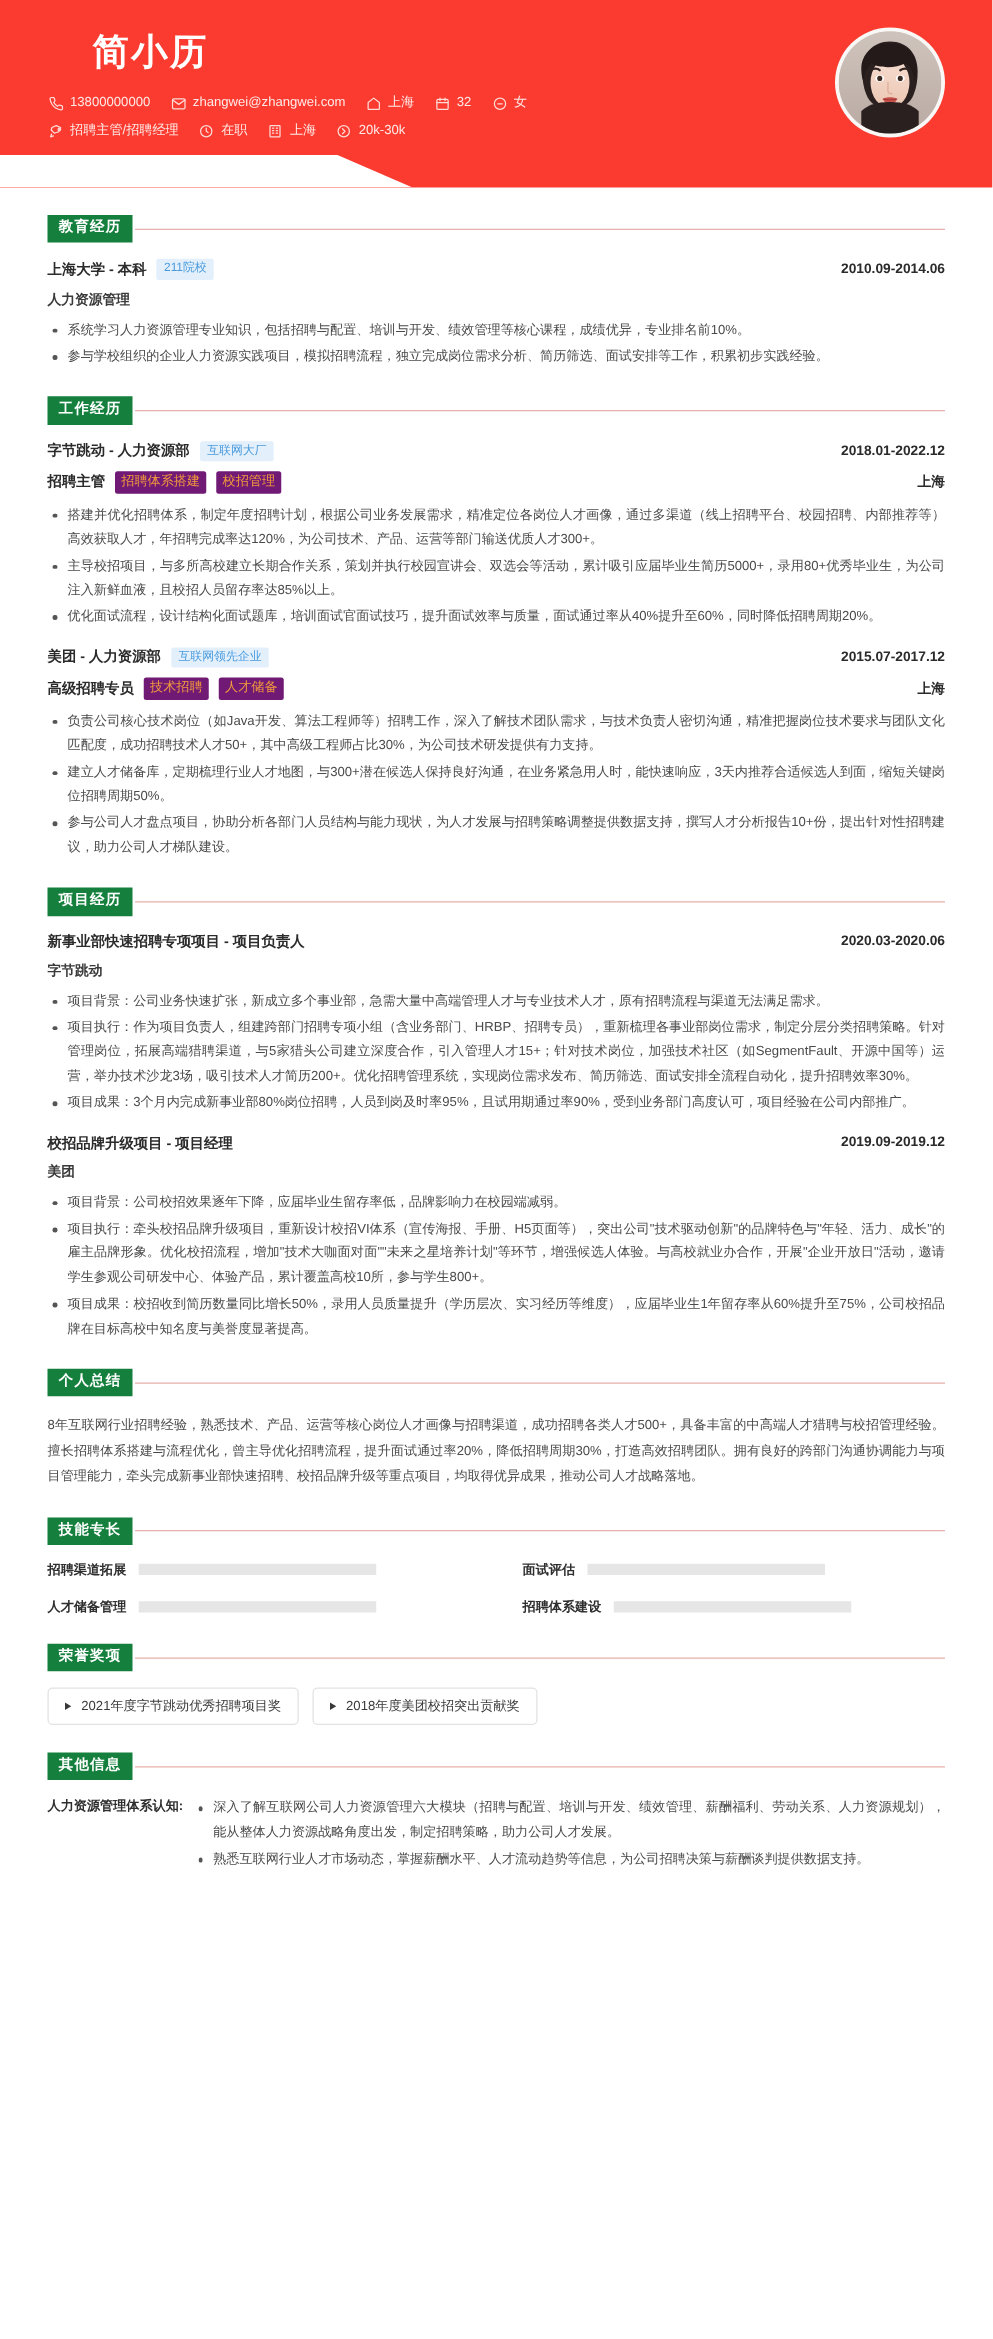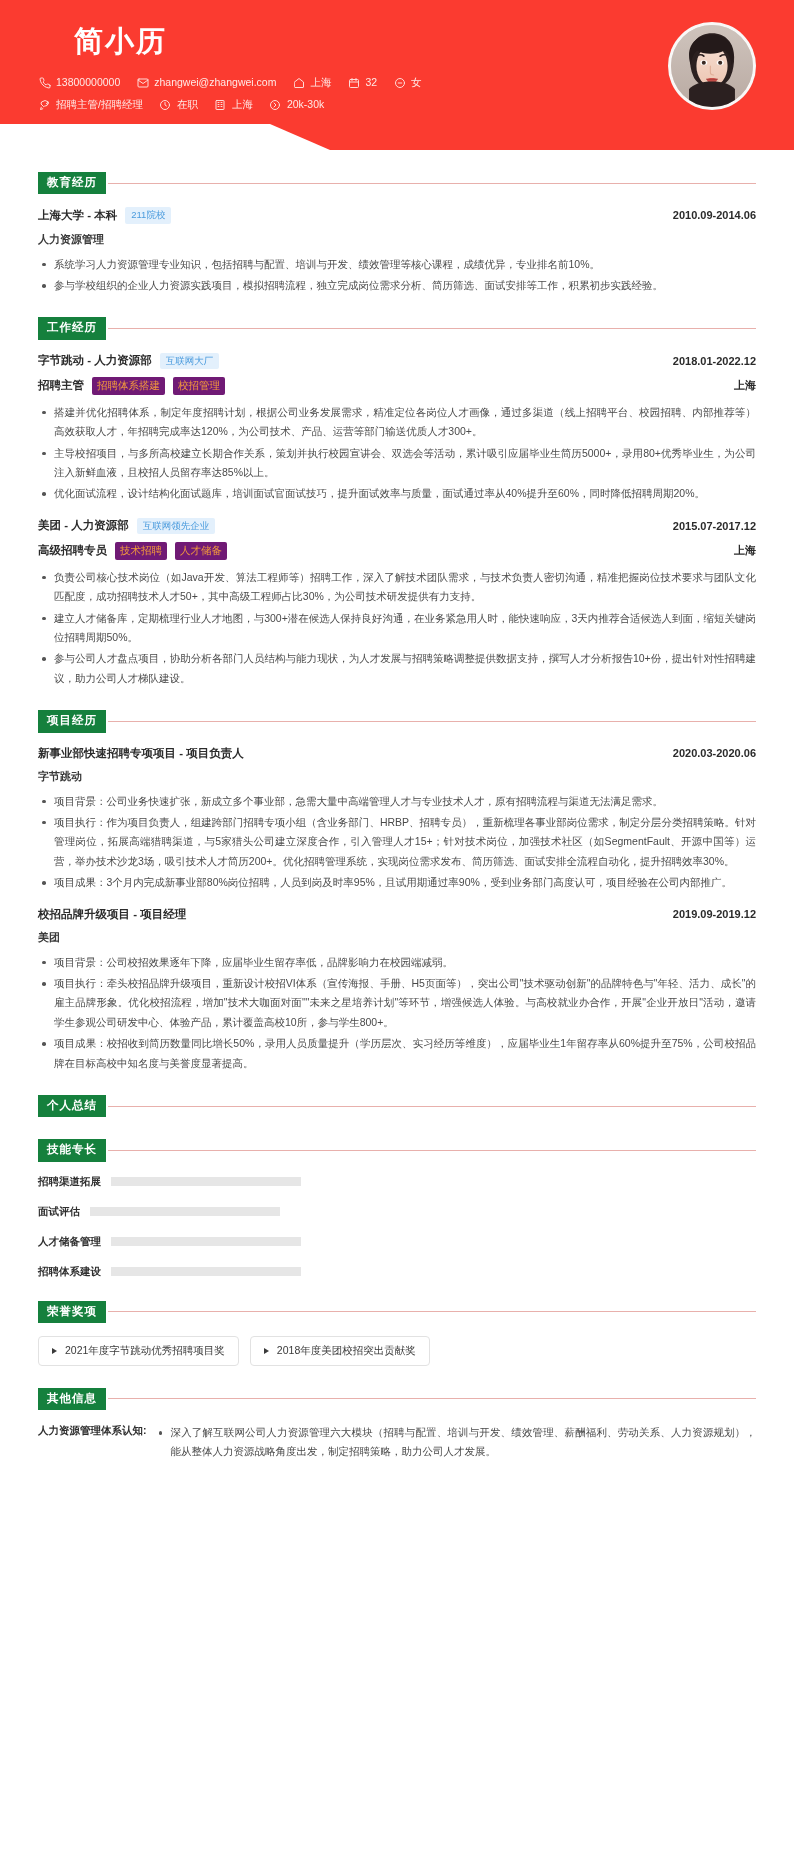--- a/index.html
+++ b/index.html
@@ -172,21 +172,21 @@
   .para {
     font-size: 10.5px;
     line-height: 1.95;
     color: #4a4a4a;
     text-align: justify;
   }
 
   
   .skill-grid {
     display: grid;
-    grid-template-columns: 1fr;
+    grid-template-columns: 1fr 1fr;
     column-gap: 42px;
     row-gap: 16px;
   }
   .skill {
     display: flex;
     align-items: center;
   }
   .skill-name {
     font-size: 10.5px;
     font-weight: bold;
@@ -479,20 +479,21 @@
         <li>项目成果：校招收到简历数量同比增长50%，录用人员质量提升（学历层次、实习经历等维度），应届毕业生1年留存率从60%提升至75%，公司校招品牌在目标高校中知名度与美誉度显著提高。</li>
       </ul>
     </div>
   </div>
 
   <div class="section">
     <div class="sec-head">
       <span class="sec-tag">个人总结</span>
       <span class="sec-rule"></span>
     </div>
+    <div class="para">8年互联网行业招聘经验，熟悉技术、产品、运营等核心岗位人才画像与招聘渠道，成功招聘各类人才500+，具备丰富的中高端人才猎聘与校招管理经验。擅长招聘体系搭建与流程优化，曾主导优化招聘流程，提升面试通过率20%，降低招聘周期30%，打造高效招聘团队。拥有良好的跨部门沟通协调能力与项目管理能力，牵头完成新事业部快速招聘、校招品牌升级等重点项目，均取得优异成果，推动公司人才战略落地。</div>
   </div>
 
   <div class="section">
     <div class="sec-head">
       <span class="sec-tag">技能专长</span>
       <span class="sec-rule"></span>
     </div>
     <div class="skill-grid">
       <div class="skill">
         <span class="skill-name">招聘渠道拓展</span>
@@ -541,18 +542,19 @@
   <div class="section">
     <div class="sec-head">
       <span class="sec-tag">其他信息</span>
       <span class="sec-rule"></span>
     </div>
     <div class="other-row">
       <span class="other-label">人力资源管理体系认知:</span>
       <div class="other-body">
         <ul class="bullets">
           <li>深入了解互联网公司人力资源管理六大模块（招聘与配置、培训与开发、绩效管理、薪酬福利、劳动关系、人力资源规划），能从整体人力资源战略角度出发，制定招聘策略，助力公司人才发展。</li>
+          <li>熟悉互联网行业人才市场动态，掌握薪酬水平、人才流动趋势等信息，为公司招聘决策与薪酬谈判提供数据支持。</li>
         </ul>
       </div>
     </div>
   </div>
 
 </div>
 
 </body></html>

